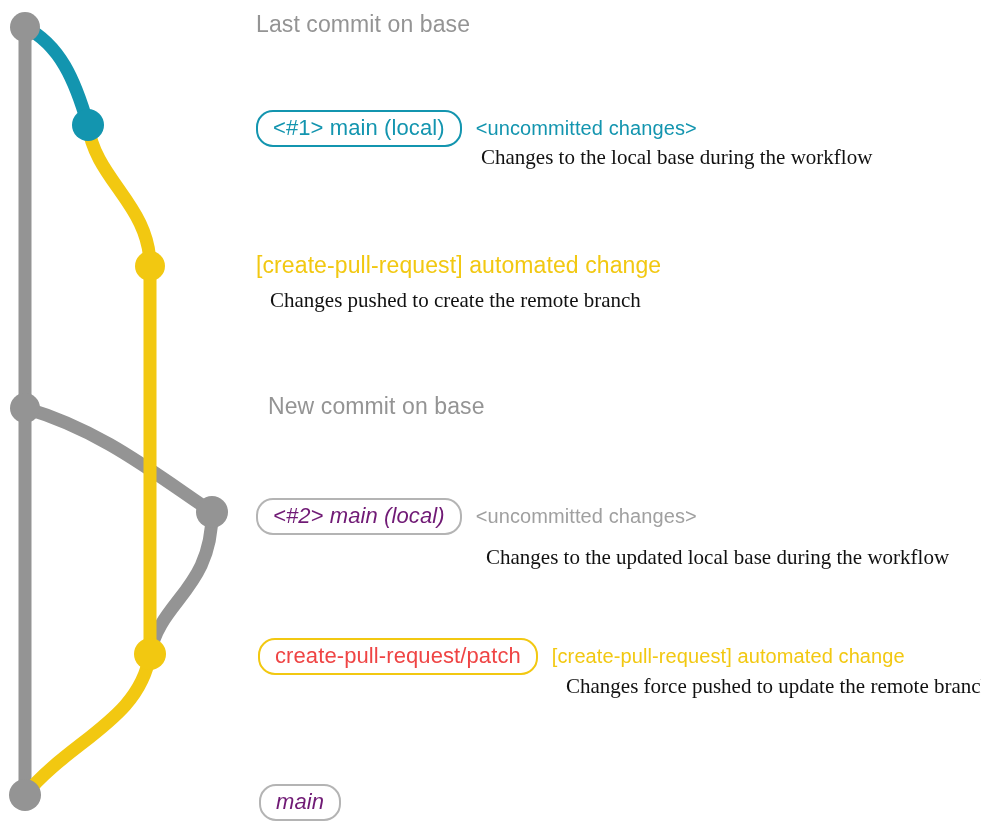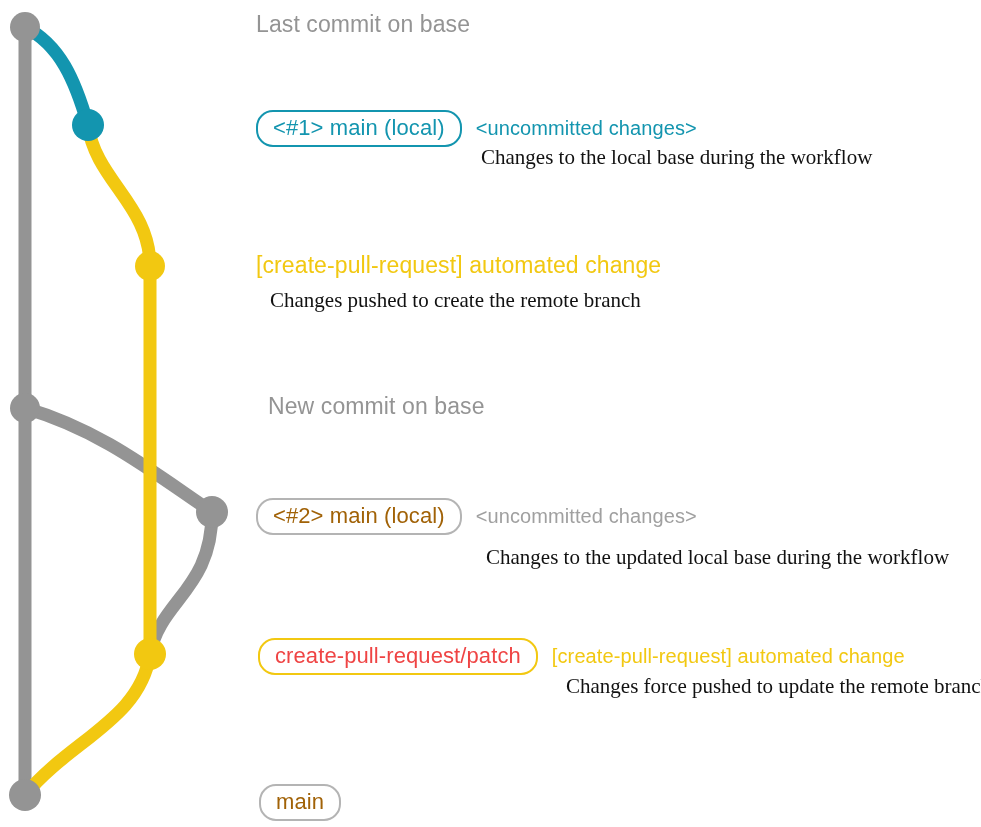--- a/index.html
+++ b/index.html
@@ -50,21 +50,21 @@
     font-family: "Liberation Sans", sans-serif;
     font-size: 22px;
     line-height: 28px;
     padding: 2px 15px 3px 15px;
     border-radius: 17px;
     border: 2px solid currentColor;
     background: #ffffff;
     letter-spacing: 0.1px;
   }
   .badge.blue   { color: #1395AF; border-color: #1395AF; }
-  .badge.gray   { color: #a16207; border-color: #b4b4b4; }
+  .badge.gray   { color: #701a75; border-color: #b4b4b4; font-style: italic; }
   .badge.yellow { color: #ef4444; border-color: #F2C811; }
 
   .badge-note {
     margin-left: 14px;
     font-family: "Liberation Sans", sans-serif;
     font-size: 20px;
     line-height: 26px;
     letter-spacing: 0.1px;
   }
   .badge-note.blue   { color: #1395AF; }

